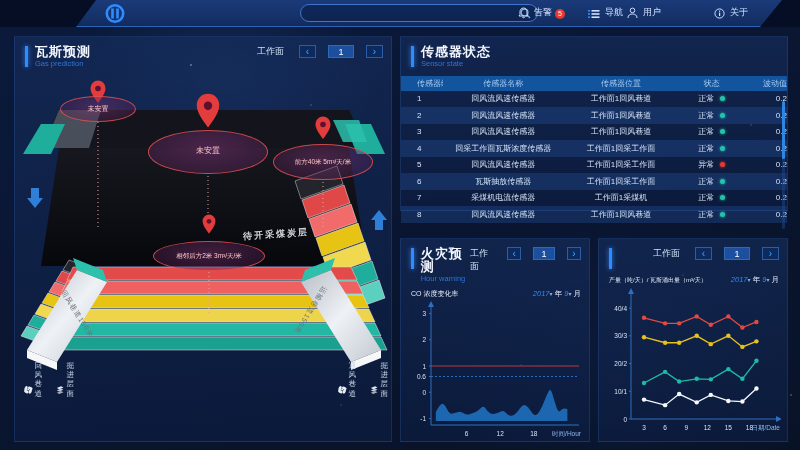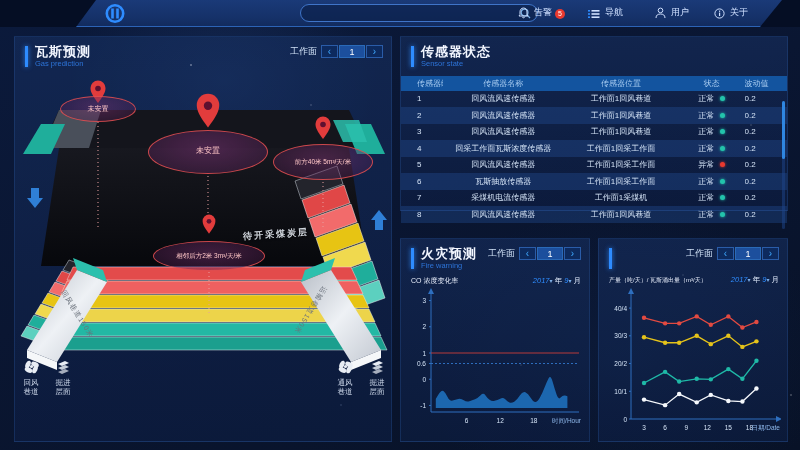--- a/index.html
+++ b/index.html
@@ -41,52 +41,52 @@
     text-align:center; padding:0 2px; }
   
   .panel { position:absolute; background:linear-gradient(rgba(23,49,99,.55), rgba(13,31,70,.55));
     border:1px solid rgba(46,98,172,.28); }
   .phd { display:flex; align-items:flex-start; padding:8px 8px 0 10px; }
   .phd .bar { width:3px; height:21px; background:#2e8cff; margin-right:7px; margin-top:1px;
     box-shadow:0 0 5px rgba(46,140,255,.9); }
   .phd .tt { line-height:1; }
   .phd .t { font-size:13px; font-weight:bold; color:#f2f6ff; letter-spacing:1px; }
   .phd .s { font-size:7.5px; color:#2d74d8; margin-top:2px; }
-  .pager { margin-left:auto; display:flex; align-items:center; gap:1px; }
+  .pager { margin-left:auto; display:flex; align-items:flex-start; gap:12px; }
   .pglabel { font-size:9px; color:#cfe0f5; margin-right:3px; }
   .pbtn { width:17px; height:13px; background:#0d2a5e; border:1px solid #2a5ca8; color:#3fa9ff;
     font-size:10px; line-height:11px; text-align:center; cursor:pointer; }
   .pcur { width:26px; height:13px; background:#1c4f9d; border:1px solid #2a6ab8; color:#fff;
     font-size:9px; line-height:12px; text-align:center; }
   
   #gas { left:14px; top:36px; width:378px; height:406px; }
   .scene { position:relative; width:378px; height:372px; margin-top:2px; }
   .scene svg.base { position:absolute; left:0; top:0; }
   .callout { position:absolute; border:1px solid rgba(230,80,80,.85); border-radius:50%;
     background:radial-gradient(ellipse at 50% 40%, rgba(120,50,110,.50), rgba(70,25,70,.35));
     display:flex; align-items:center; justify-content:center; color:#ffc7c7;
     text-align:right; line-height:1.1; }
   .coal-label { position:absolute; font-size:9px; font-weight:bold; color:rgba(235,240,248,.88);
     letter-spacing:2px; transform:rotate(-4deg); text-shadow:0 1px 2px #000; }
   .legend { position:absolute; display:flex; gap:12px; }
-  .legitem { display:flex; flex-direction:column; align-items:flex-start; width:20px; }
+  .legitem { display:flex; flex-direction:row; align-items:flex-end; width:20px; }
   .legitem .lab { margin-top:3px; font-size:7.5px; color:#cdd8ea; width:16px; line-height:1.25;
     text-align:center; word-break:break-all; }
   
   #sensors { left:400px; top:36px; width:388px; height:175px; }
   .thead { display:flex; height:15px; margin-top:8px; background:#13549f;
     align-items:center; font-size:8px; color:#a9cdf2; }
   .trow { display:flex; height:16.5px; align-items:center; font-size:8px; color:#d5e4f7; }
   .trow.alt { background:rgba(38,84,158,.35); }
   .tc { overflow:hidden; white-space:nowrap; }
   .c0 { width:11%; padding-left:16px; }
   .c1 { width:31%; text-align:center; }
   .c2 { width:30%; text-align:center; }
   .c3 { width:17%; text-align:center; }
-  .c4 { width:11%; text-align:left; }
+  .c4 { width:11%; text-align:right; }
   .dot { display:inline-block; width:5px; height:5px; border-radius:50%; margin-left:6px; }
   .dot.ok { background:#23c3ab; box-shadow:0 0 3px #23c3ab; }
   .dot.bad { background:#e8392f; box-shadow:0 0 3px #e8392f; }
   .sscroll { position:absolute; right:2px; top:64px; width:3px; height:128px; background:rgba(30,70,140,.5); border-radius:2px; }
   .sscroll .thumb { position:absolute; top:0; width:3px; height:58px; background:#2f86e0; border-radius:2px; }
   
   #fire  { left:400px; top:238px; width:190px; height:204px; }
   #yield { left:598px; top:238px; width:190px; height:204px; }
   .metric-row { display:flex; align-items:center; justify-content:space-between;
     padding:6px 8px 0 10px; white-space:nowrap; }
@@ -135,21 +135,21 @@
       <svg width="12" height="10" viewBox="0 0 12 10">
         <rect x="0" y="1" width="2" height="1.6" fill="#2e8cff"></rect>
           <rect x="3.5" y="1" width="8" height="1.6" fill="#cfe0ff"></rect>
         <rect x="0" y="4.2" width="2" height="1.6" fill="#2e8cff"></rect>
           <rect x="3.5" y="4.2" width="8" height="1.6" fill="#cfe0ff"></rect>
         <rect x="0" y="7.4" width="2" height="1.6" fill="#2e8cff"></rect>
           <rect x="3.5" y="7.4" width="8" height="1.6" fill="#cfe0ff"></rect>
       </svg>
       <span>导航</span>
     </div>
-    <div class="navitem" style="left:655px">
+    <div class="navitem" style="left:627px">
       <svg width="11" height="12" viewBox="0 0 11 12">
         <circle cx="5.5" cy="3.4" r="2.3" fill="none" stroke="#cfe0ff" stroke-width="1"></circle>
         <path d="M1,11 C1,8 3,7 5.5,7 C8,7 10,8 10,11" fill="none" stroke="#cfe0ff" stroke-width="1"></path>
       </svg>
       <span>用户</span>
     </div>
     <div class="navitem" style="left:714px">
       <svg width="11" height="11" viewBox="0 0 11 11">
         <circle cx="5.5" cy="5.5" r="4.6" fill="none" stroke="#cfe0ff" stroke-width="1"></circle>
         <rect x="5" y="4.6" width="1.2" height="3.4" fill="#cfe0ff"></rect>
@@ -402,21 +402,21 @@
     <div class="sscroll">
         <div class="thumb"></div>
       </div>
   </section>
 
   <section class="panel" id="fire">
     <div class="phd">
       <div class="bar"></div>
       <div class="tt">
         <div class="t">火灾预测</div>
-        <div class="s">Fire warning</div>
+        <div class="s">Hour warning</div>
       </div>
       <div class="pager">
         <span class="pglabel">工作面</span>
         <span class="pbtn">‹</span>
         <span class="pcur">1</span>
         <span class="pbtn">›</span>
       </div>
     </div>
     <div class="metric-row">
       <span class="metric">CO 浓度变化率</span>

